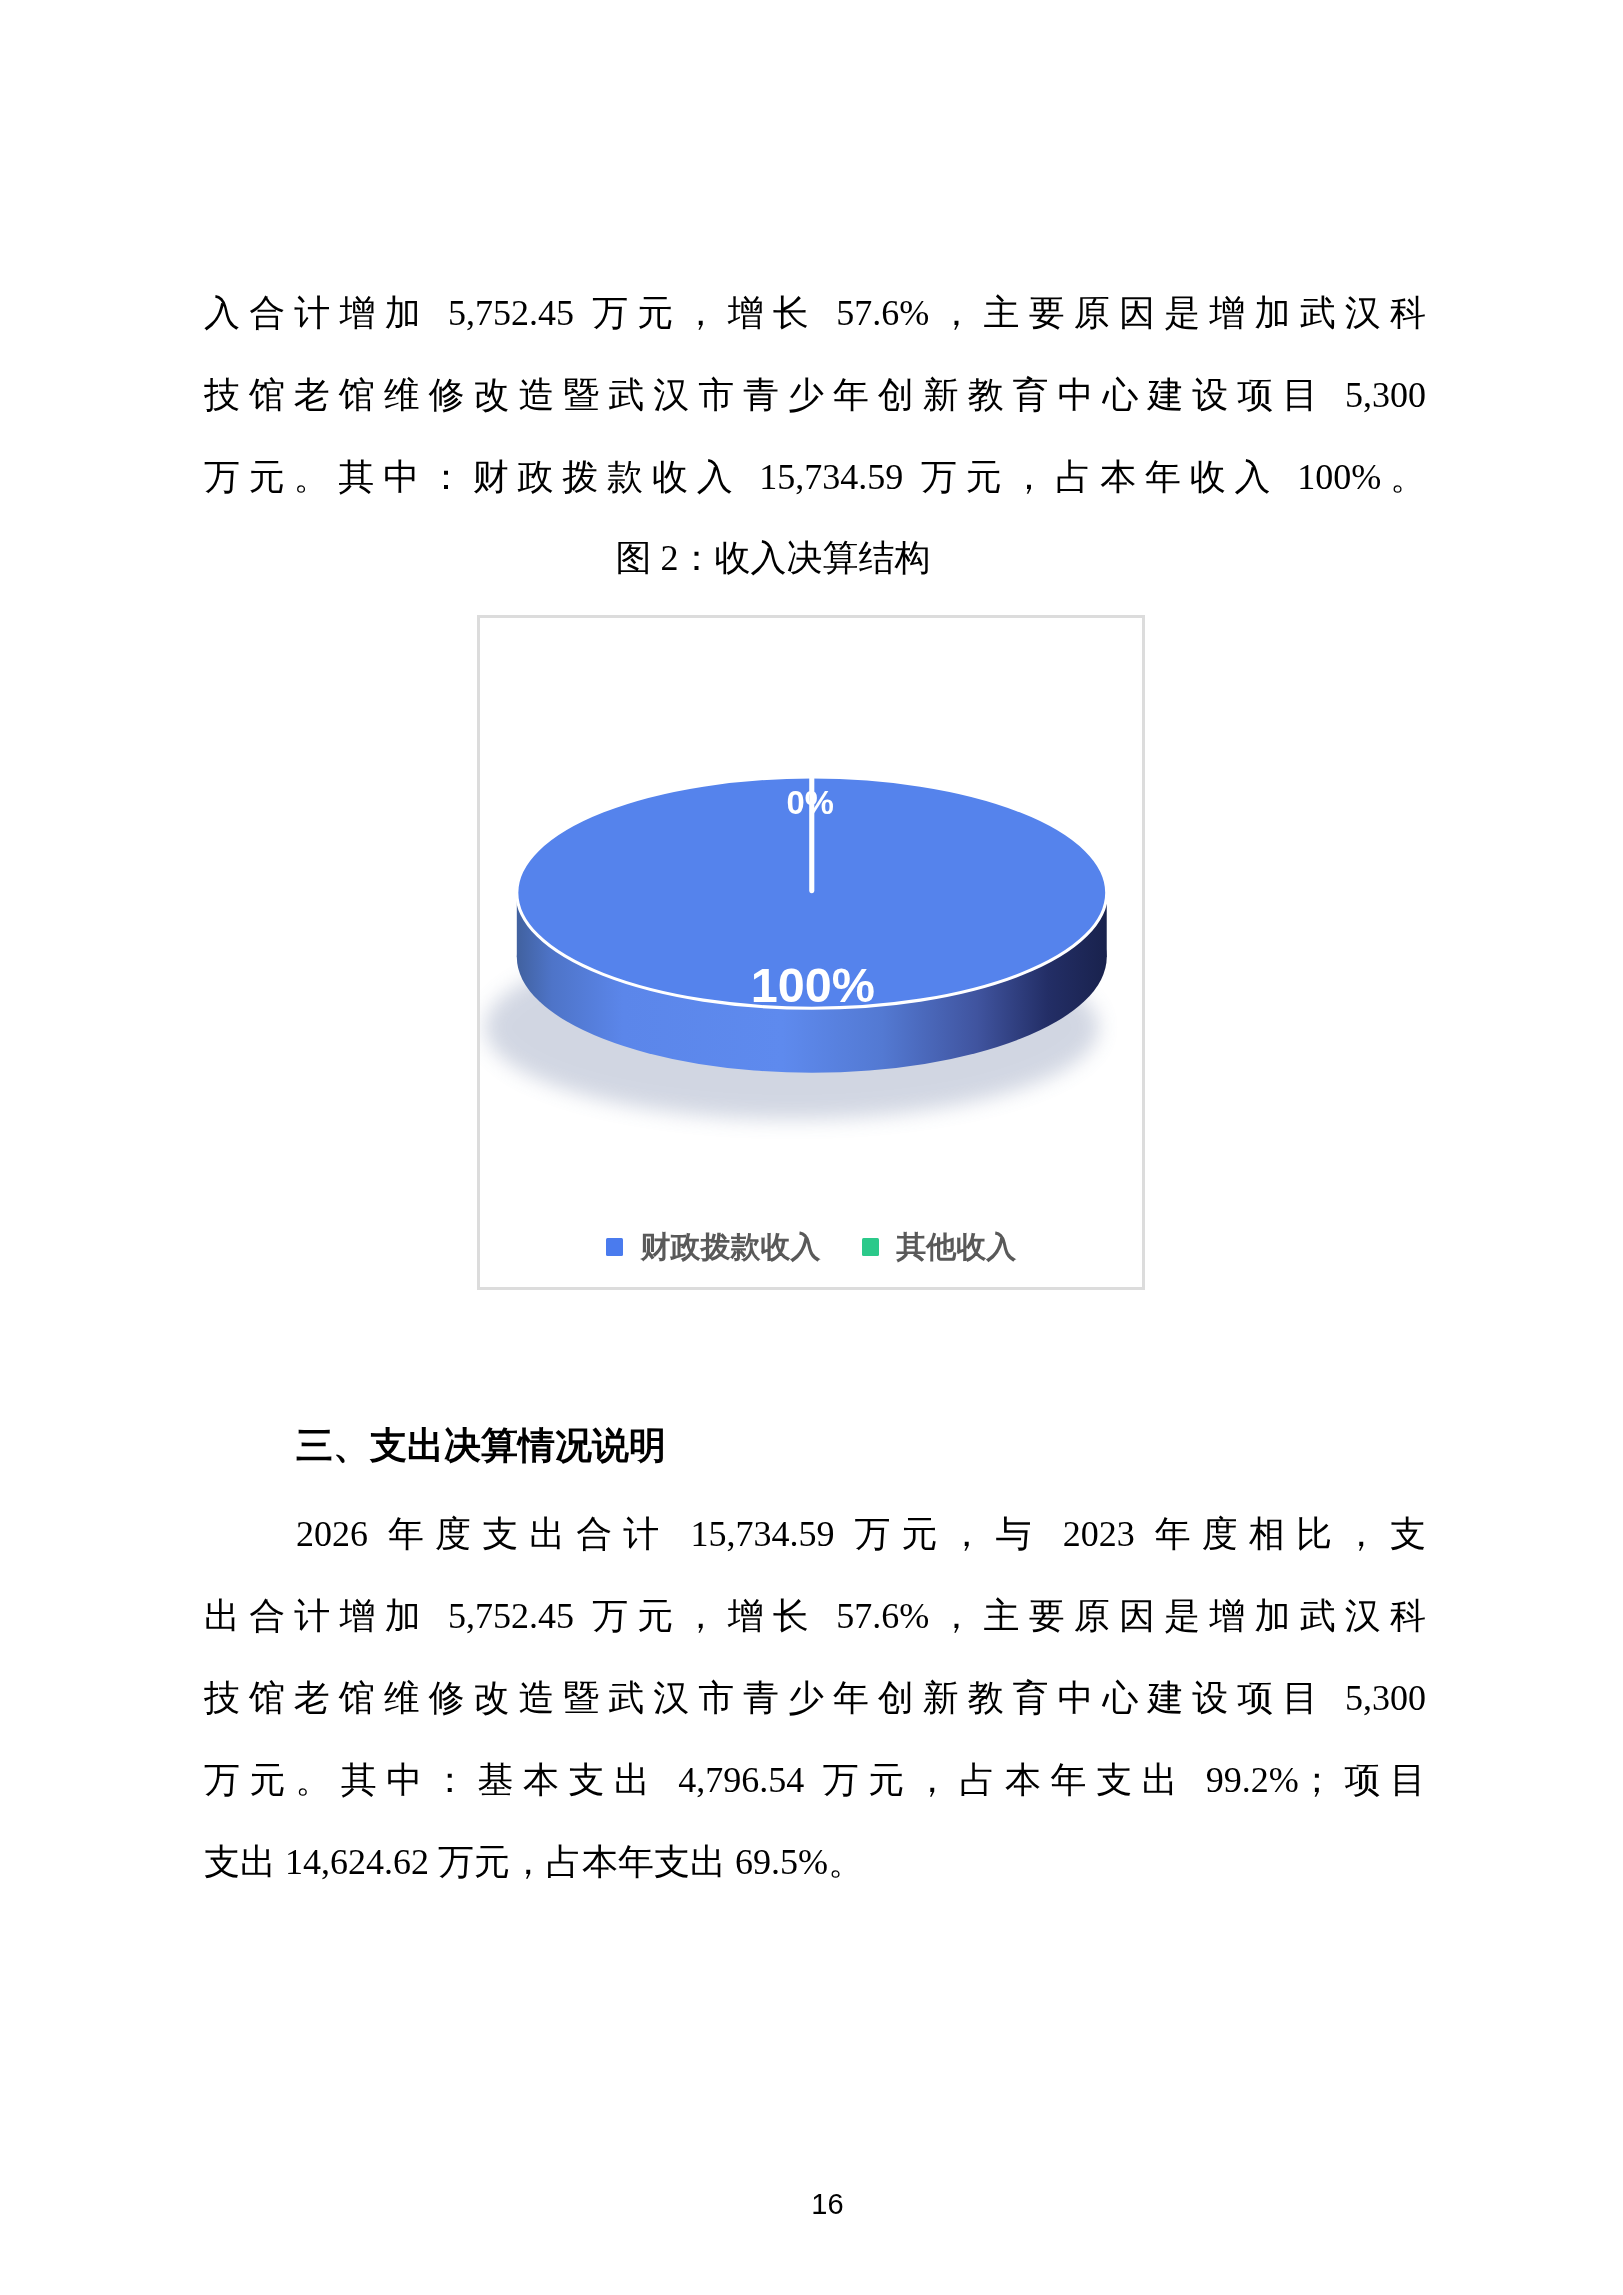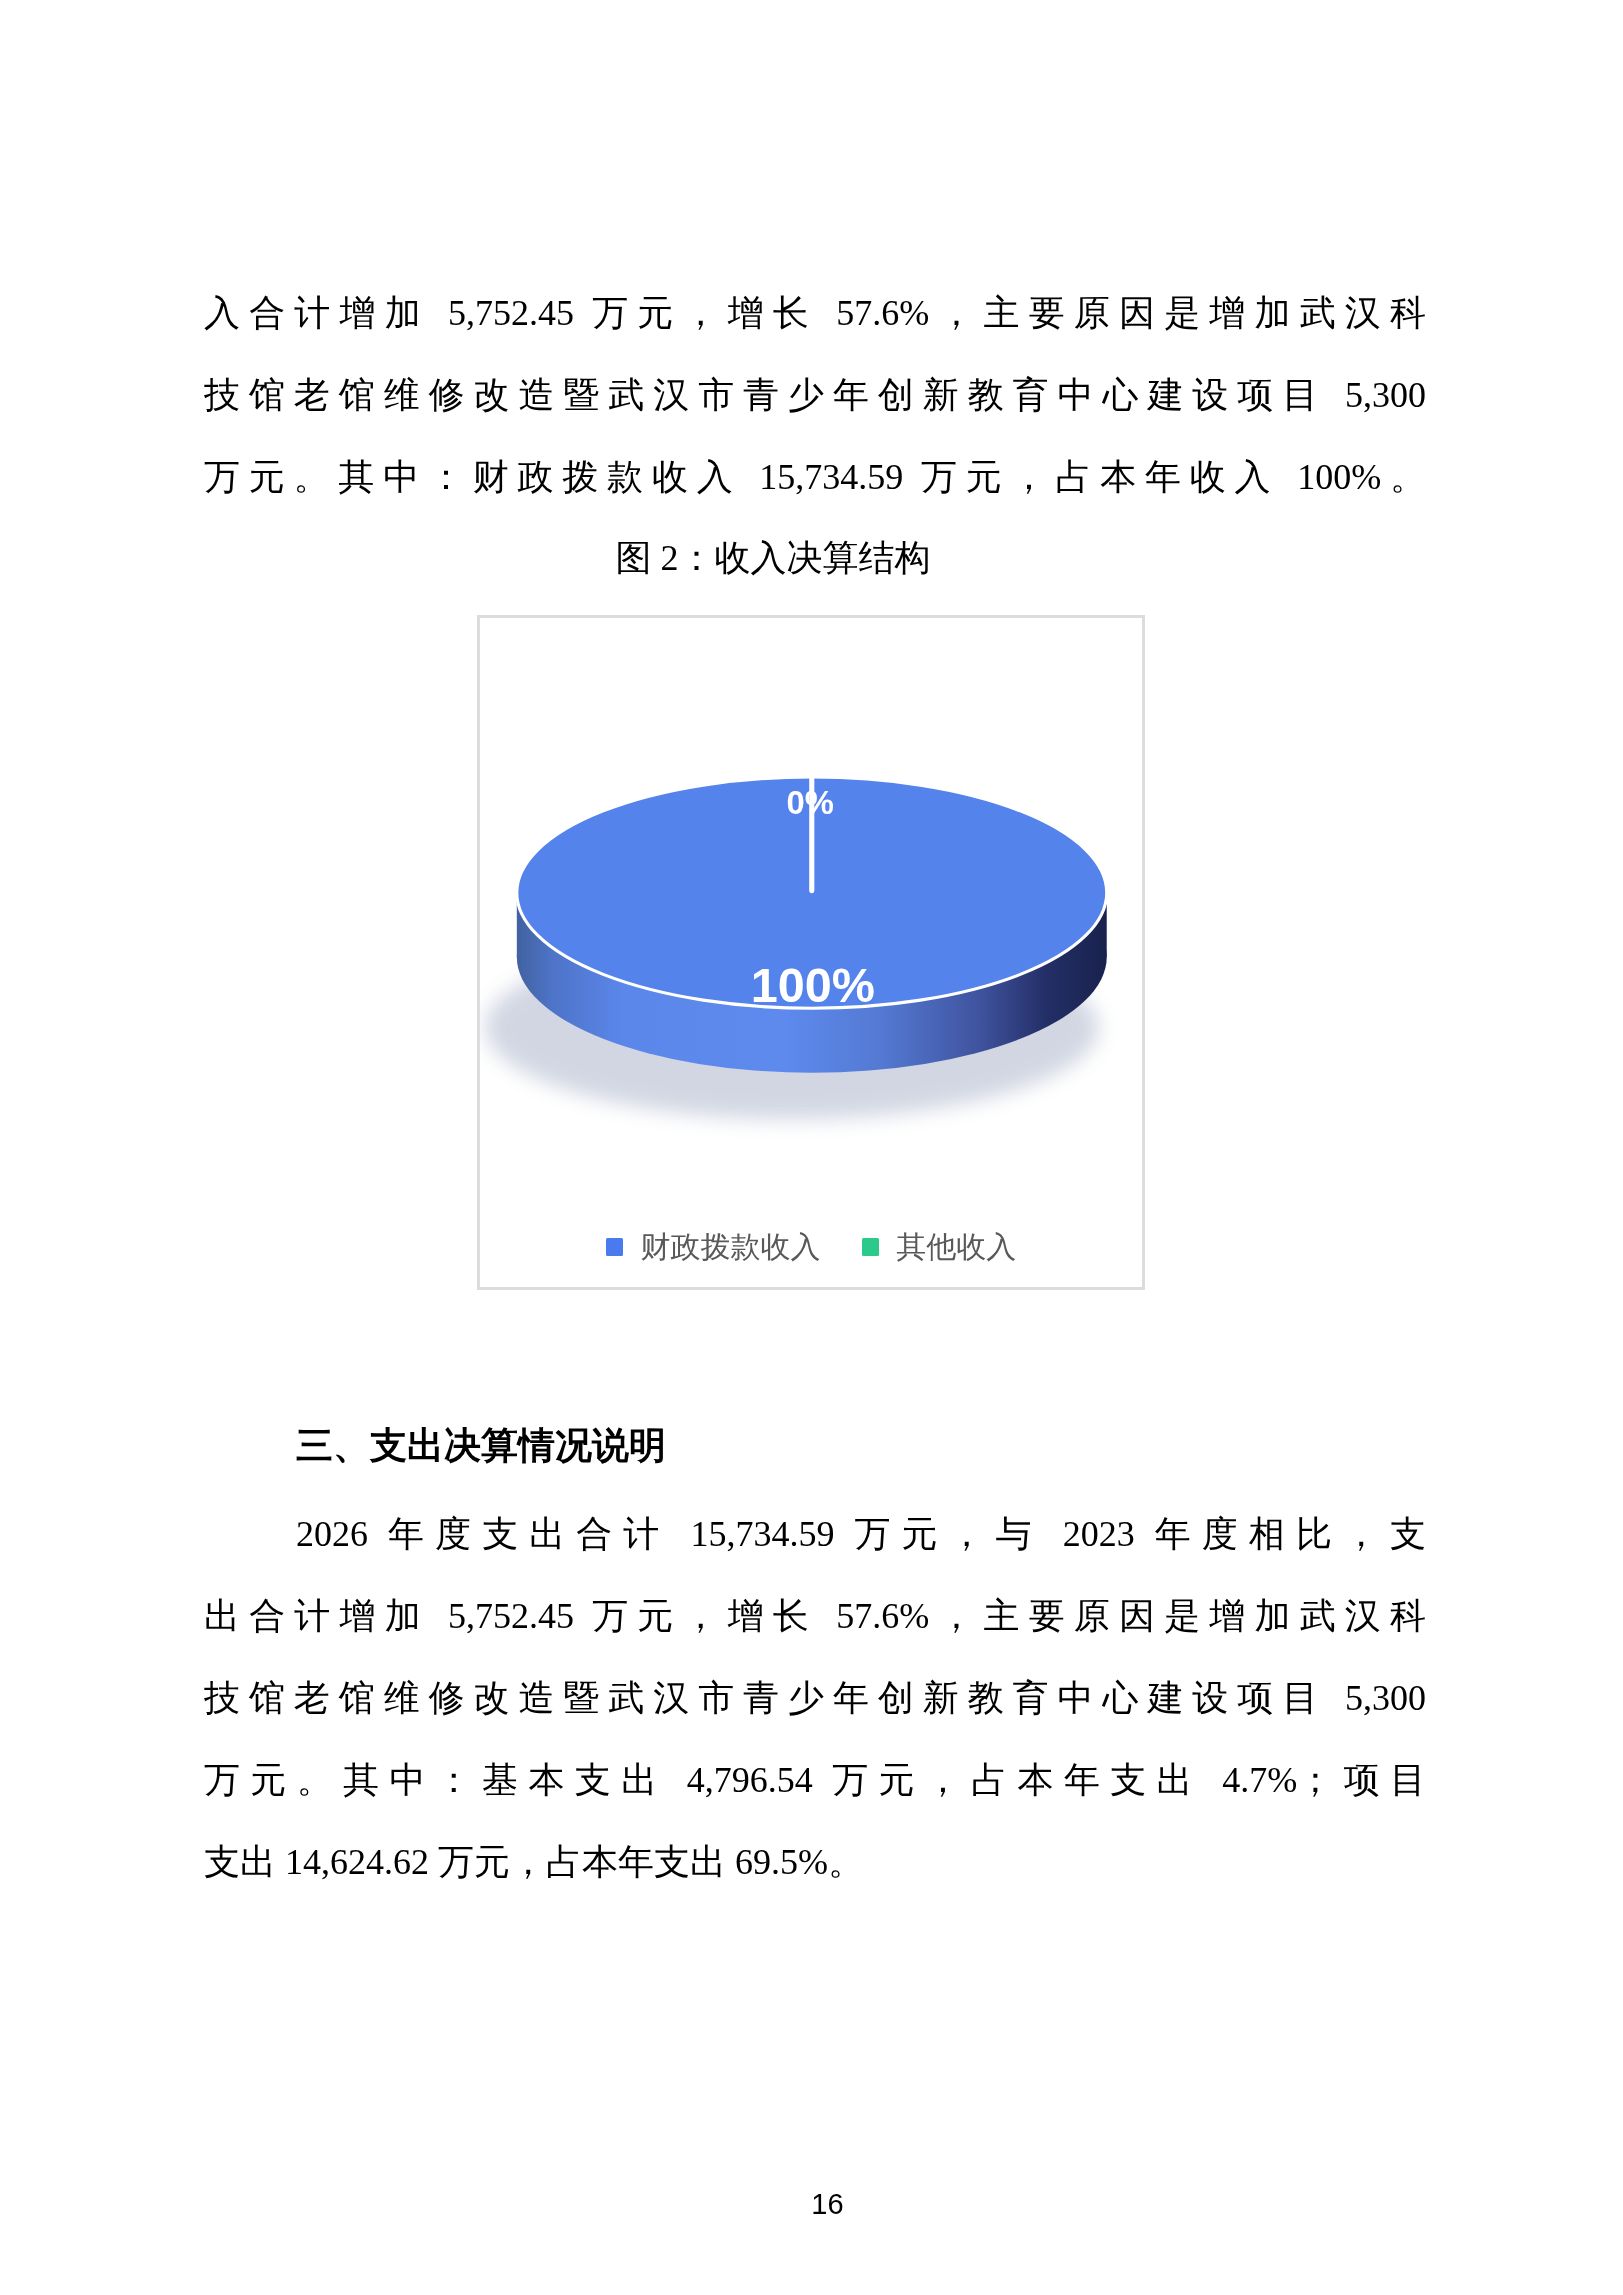--- a/index.html
+++ b/index.html
@@ -30,21 +30,21 @@
     font-weight:700;text-anchor:middle;
   }
   .lbl-small{font-size:64px;}
   .lbl-big{font-size:95px;}
   
   .legend{
     position:absolute;left:0;top:611px;width:100%;height:36px;
     display:flex;justify-content:center;align-items:center;column-gap:41px;
     font-family:"Liberation Sans","DejaVu Sans",sans-serif;font-size:30px;color:#595959;
   }
-  .legend-item{display:flex;align-items:center;column-gap:17.4px;}
+  .legend-item{display:flex;align-items:center;column-gap:17.4px;font-weight:bold;}
   .swatch{width:17.4px;height:17.4px;border-radius:1.5px;flex:0 0 auto;}
   .swatch.blue{background:#4a7bee;}
   .swatch.green{background:#2bc98a;}
   
   .heading{
     position:absolute;left:204px;top:1405px;width:1222px;box-sizing:border-box;
     padding-left:92px;font-family:"Liberation Sans","DejaVu Sans",sans-serif;
     font-weight:700;font-size:37px;line-height:82px;
   }
   
@@ -110,20 +110,20 @@
       </div>
     </div>
   </div>
 
   <div class="heading">三、支出决算情况说明</div>
 
   <div class="para" id="para2">
     <div class="line indent">2026 年度支出合计 15,734.59 万元，与 2023 年度相比，支</div>
     <div class="line">出合计增加 5,752.45 万元，增长 57.6%，主要原因是增加武汉科</div>
     <div class="line">技馆老馆维修改造暨武汉市青少年创新教育中心建设项目 5,300</div>
-    <div class="line">万元。其中：基本支出 4,796.54 万元，占本年支出 4.7%；项目</div>
+    <div class="line">万元。其中：基本支出 4,796.54 万元，占本年支出 99.2%；项目</div>
     <div class="line lastline">支出 14,624.62 万元，占本年支出 69.5%。</div>
   </div>
 
   <div class="pagenum">16</div>
 
 </div>
 
 
 </body></html>

